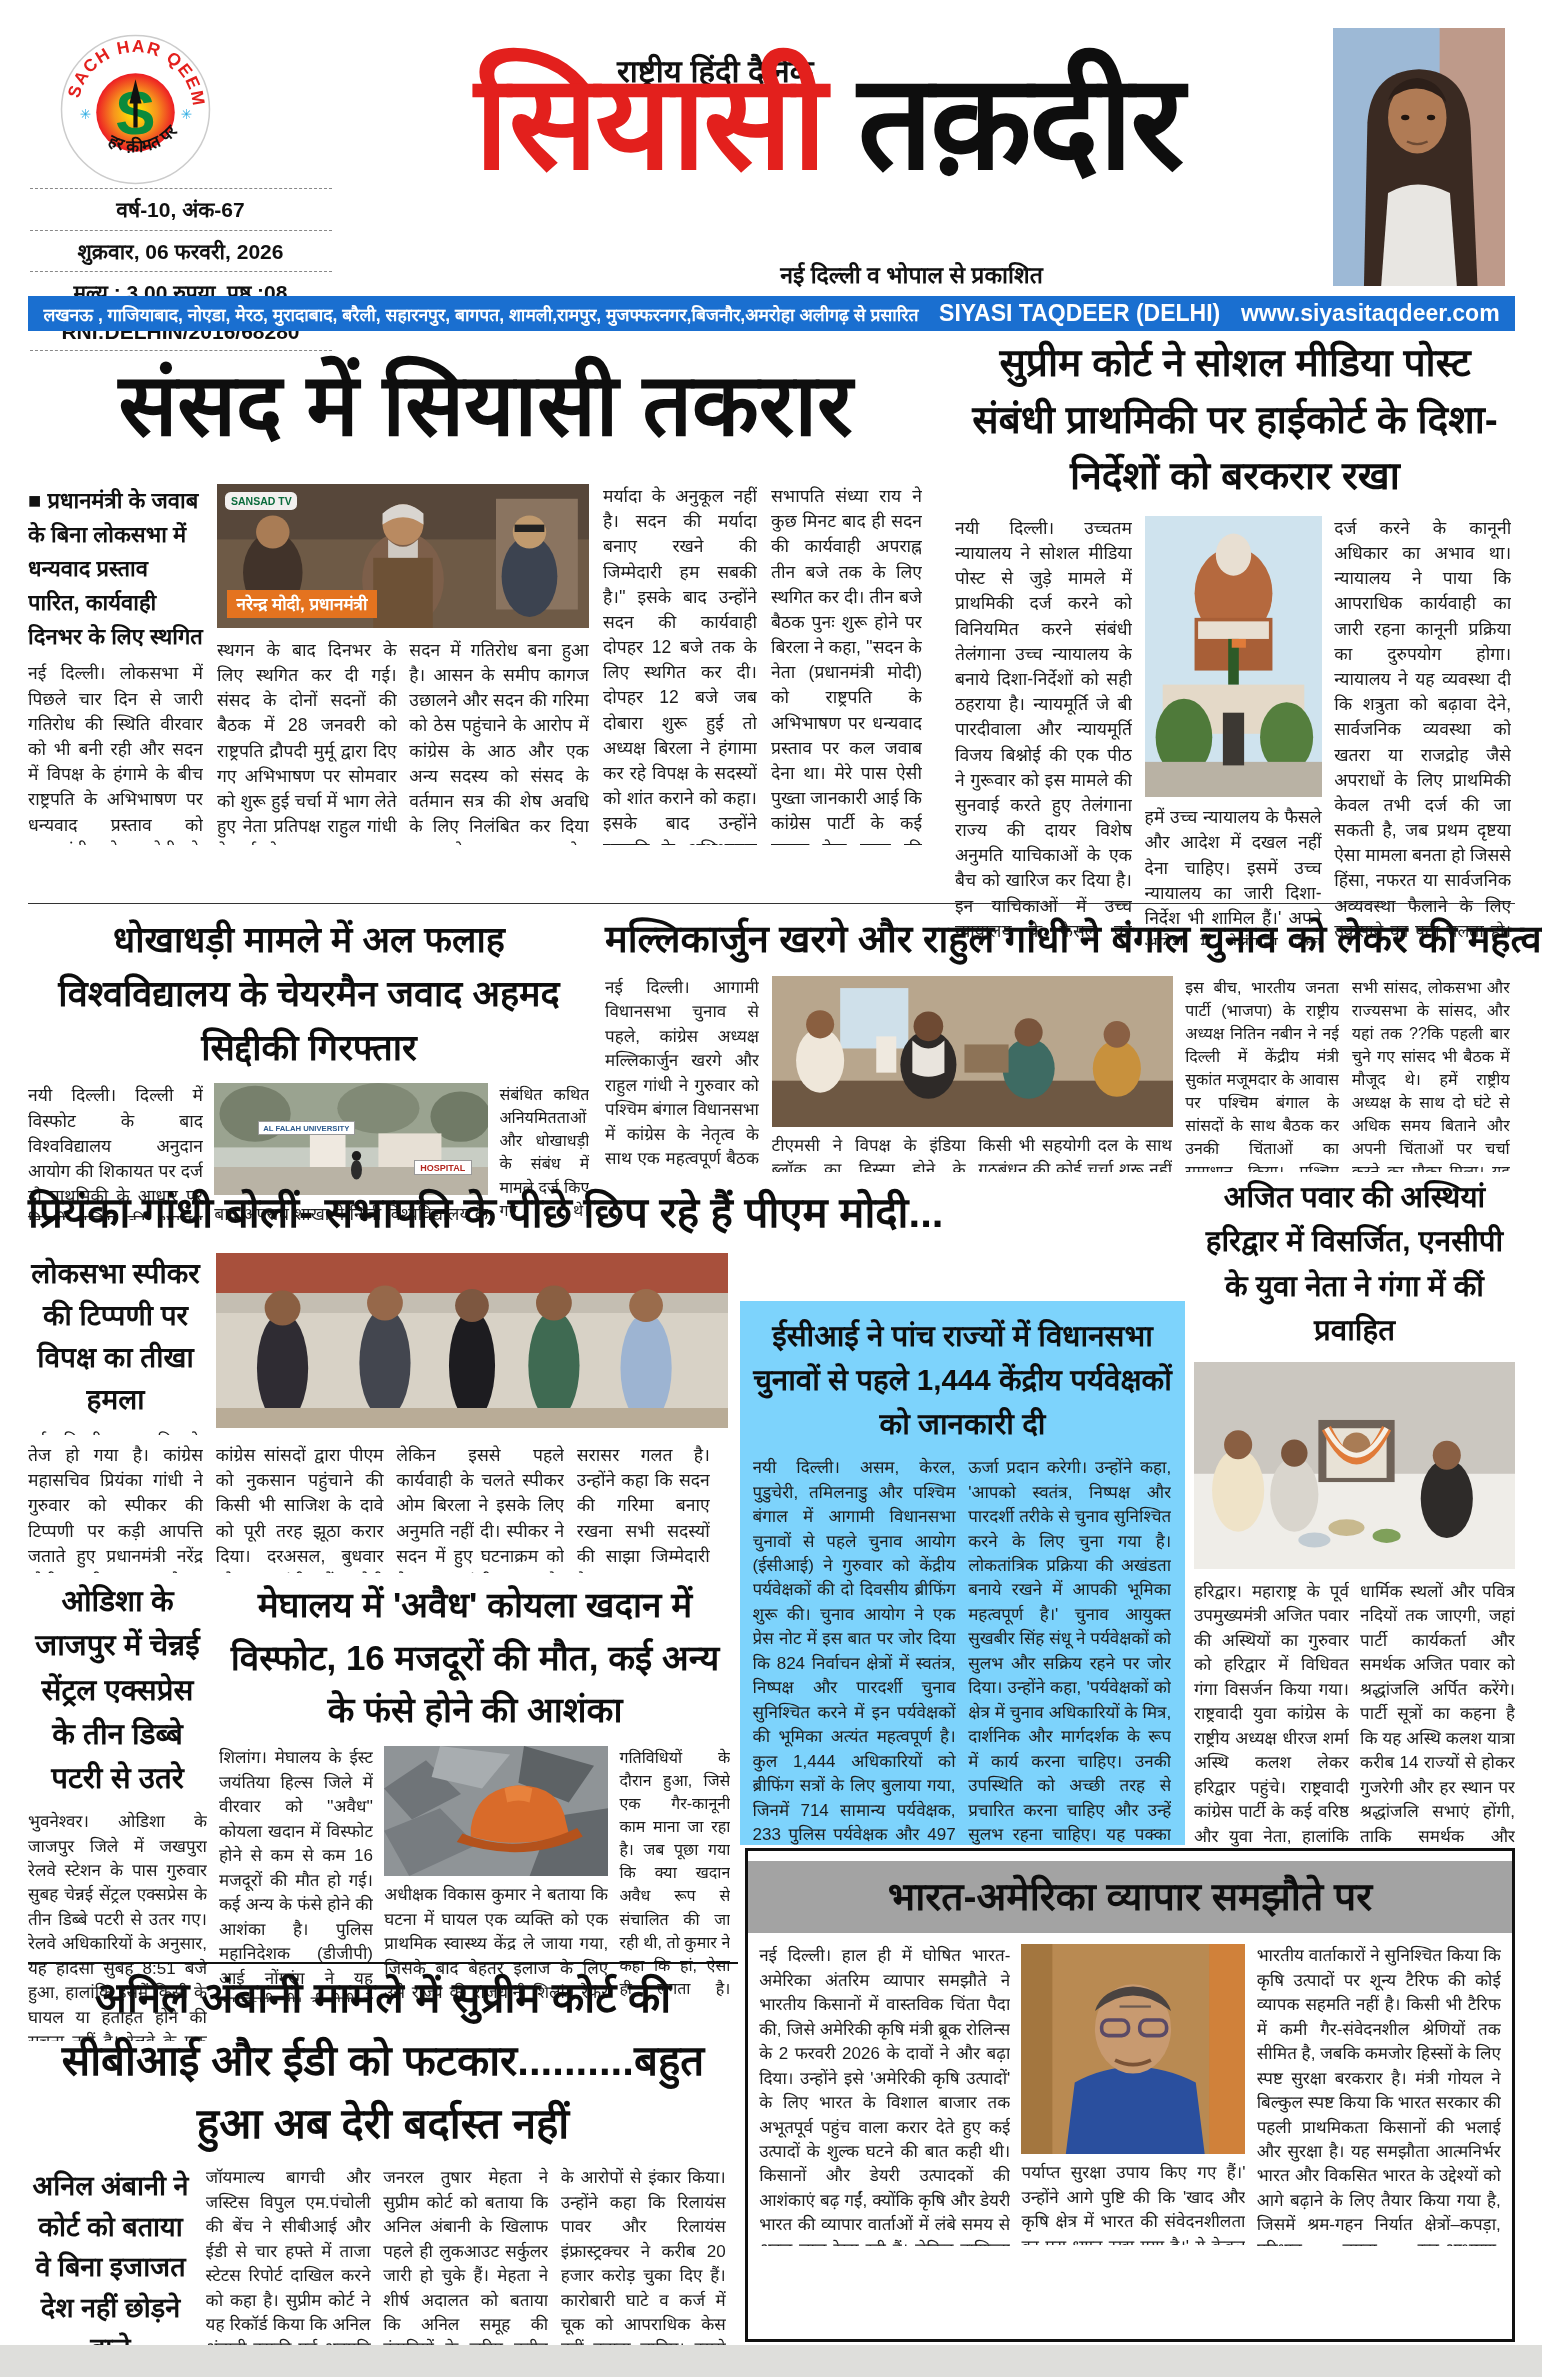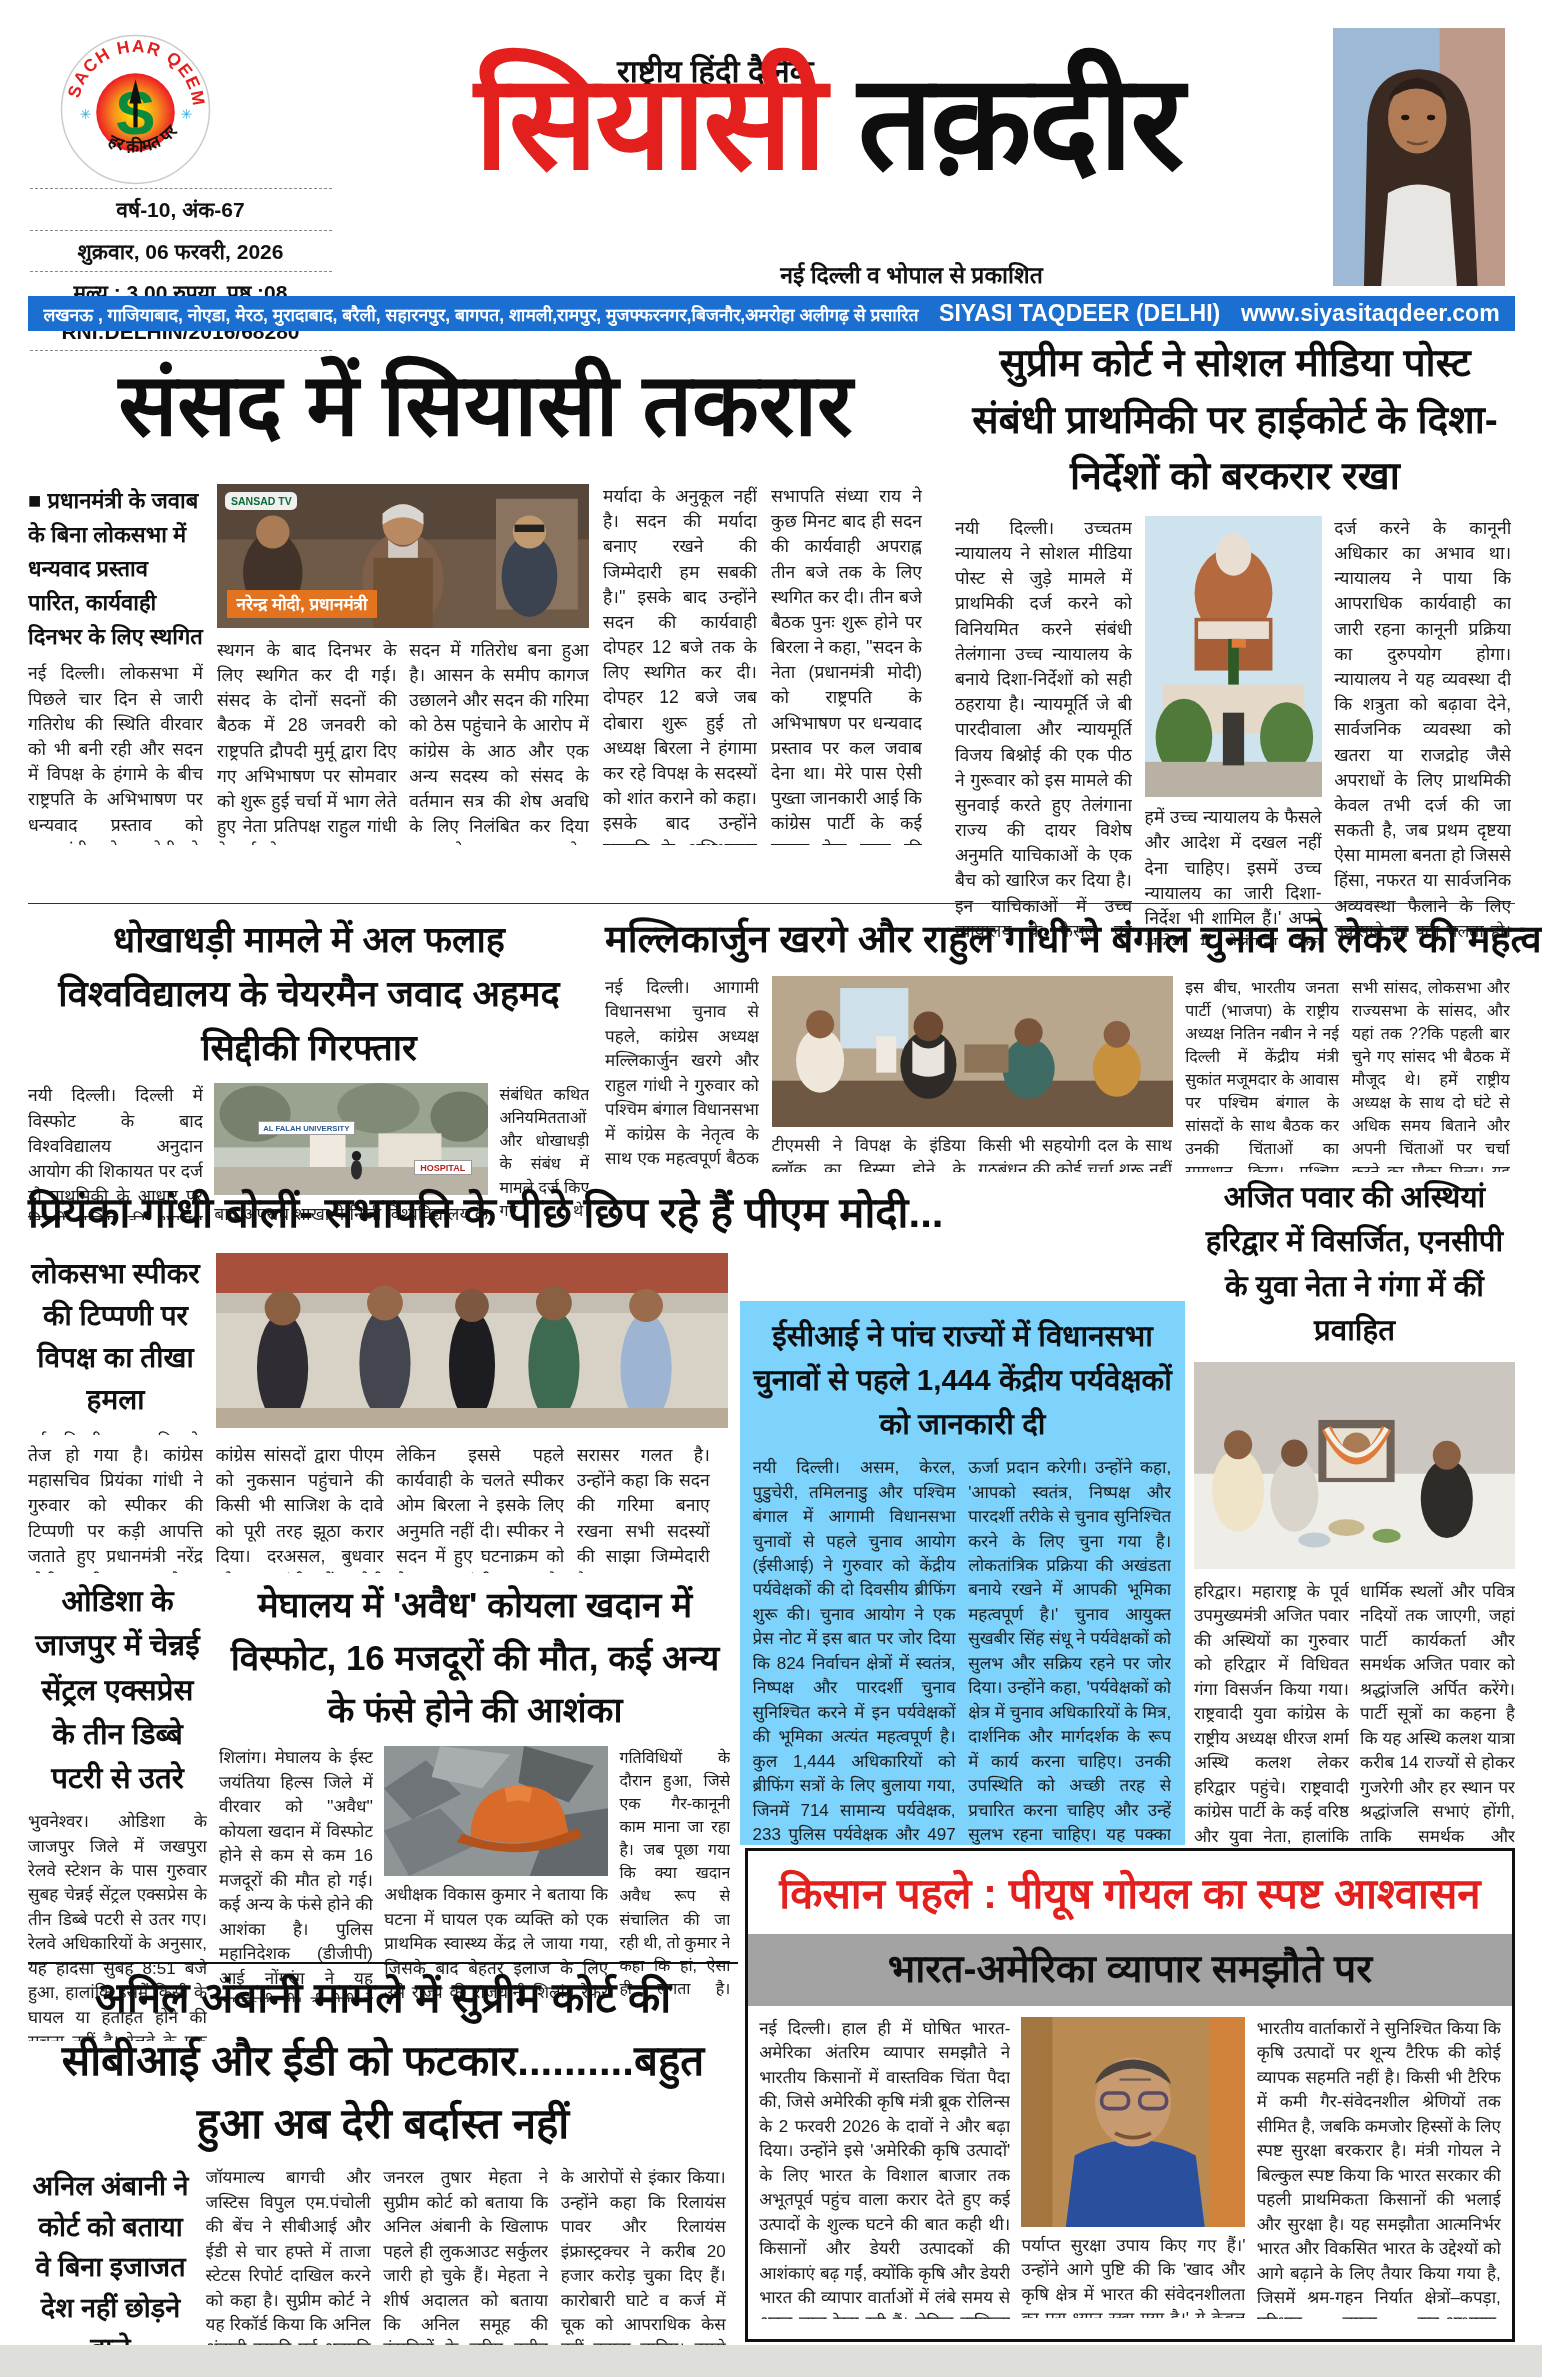--- a/index.html
+++ b/index.html
@@ -332,21 +332,20 @@
         <h3 class="subbold" style="font-size:27px;">अनिल अंबानी ने कोर्ट को बताया वे बिना इजाजत देश नहीं छोड़ने वाले</h3>
 
       </div>
       <div class="bcol" style="width:165px;font-size:17px;">जॉयमाल्य बागची और जस्टिस विपुल एम.पंचोली की बेंच ने सीबीआई और ईडी से चार हफ्ते में ताजा स्टेटस रिपोर्ट दाखिल करने को कहा है। सुप्रीम कोर्ट ने यह रिकॉर्ड किया कि अनिल अंबानी उसकी पूर्व अनुमति के बिना देश नहीं छोड़े। असल में याचिकाकर्ता और पूर्व आईएएस अफसर ईएएस सरमा ने अनिल के देश छोड़ने की आशंका</div>
       <div class="bcol" style="width:165px;font-size:17px;">जनरल तुषार मेहता ने सुप्रीम कोर्ट को बताया कि अनिल अंबानी के खिलाफ पहले ही लुकआउट सर्कुलर जारी हो चुके हैं। मेहता ने शीर्ष अदालत को बताया कि अनिल समूह की कंपनियों के जरिए करीब 40 हजार करोड़ सायफन किए जाने का आरोप है। इस पर सुप्रीम कोर्ट ने मौखिक टिप्पणी की कि यह इतनी बड़ी रकम सायफन होने</div>
       <div class="bcol" style="width:165px;font-size:17px;">के आरोपों से इंकार किया। उन्होंने कहा कि रिलायंस पावर और रिलायंस इंफ्रास्ट्रक्चर ने करीब 20 हजार करोड़ चुका दिए हैं। कारोबारी घाटे व कर्ज में चूक को आपराधिक केस नहीं बनाना चाहिए। इससे पहले 23 जनवरी को सुप्रीम कोर्ट ने सीबीआई और ईडी को सीलबंद लिफाफे में स्टेटस रिपोर्ट दाखिल करने को कहा था और अनिल अंबानी और एडीएजी को नोटिस जारी किया था।</div>
     </div>
   </section>
 
   <section class="abs goyalbox" style="left:745px;top:1848px;width:770px;height:494px;">
-    <h1 class="hl redhl" style="font-size:42px;line-height:1.4;margin-top:14px;">किसान पहले : पीयूष गोयल का स्पष्ट आश्वासन</h1>
     <div class="peach" style="margin-top:9.8px;padding:9.8px 0;">
       <h2 class="hl" style="font-size:39px;line-height:1.35;">भारत-अमेरिका व्यापार समझौते पर</h2>
     </div>
     <div class="body-row" style="gap:11.2px;margin:11.2px 11.2px 0 11.2px;height:302px;">
       <div class="bcol" style="width:252px;font-size:17px;">नई दिल्ली। हाल ही में घोषित भारत-अमेरिका अंतरिम व्यापार समझौते ने भारतीय किसानों में वास्तविक चिंता पैदा की, जिसे अमेरिकी कृषि मंत्री ब्रूक रोलिन्स के 2 फरवरी 2026 के दावों ने और बढ़ा दिया। उन्होंने इसे 'अमेरिकी कृषि उत्पादों' के लिए भारत के विशाल बाजार तक अभूतपूर्व पहुंच वाला करार देते हुए कई उत्पादों के शुल्क घटने की बात कही थी। किसानों और डेयरी उत्पादकों की आशंकाएं बढ़ गईं, क्योंकि कृषि और डेयरी भारत की व्यापार वार्ताओं में लंबे समय से अटल लाल रेखा रही हैं। लेकिन वाणिज्य एवं उद्योग मंत्री पीयूष गोयल ने 4 फरवरी 2026 को लोकसभा में दिए बयान में इन आशंकाओं का स्पष्ट और दृढ़ता से खंडन किया। सदन को संबोधित करते हुए मंत्री गोयल ने स्पष्ट आश्वासन दिया कि भारत के संवेदनशील कृषि और डेयरी क्षेत्र पूरी तरह संरक्षित हैं। उन्होंने कहा: 'भारत ने कृषि और डेयरी क्षेत्रों की रक्षा में सफलता हासिल की है।' उन्होंने जोर देकर दोहराया कि प्रधानमंत्री नरेंद्र मोदी ने 'किसानों के हितों को कभी समझौता नहीं करने दिया' और 'इन क्षेत्रों को अनुचित प्रतिस्पर्धा से बचाने के लिए</div>
       <div style="width:224px;flex:none;">
         <div class="photo" style="width:224px;height:210px;">
           <svg viewBox="0 0 100 94" preserveAspectRatio="none">
             <rect width="100" height="94" fill="#b98a52"></rect>
             <rect x="0" width="14" height="94" fill="#a3763f"></rect>

